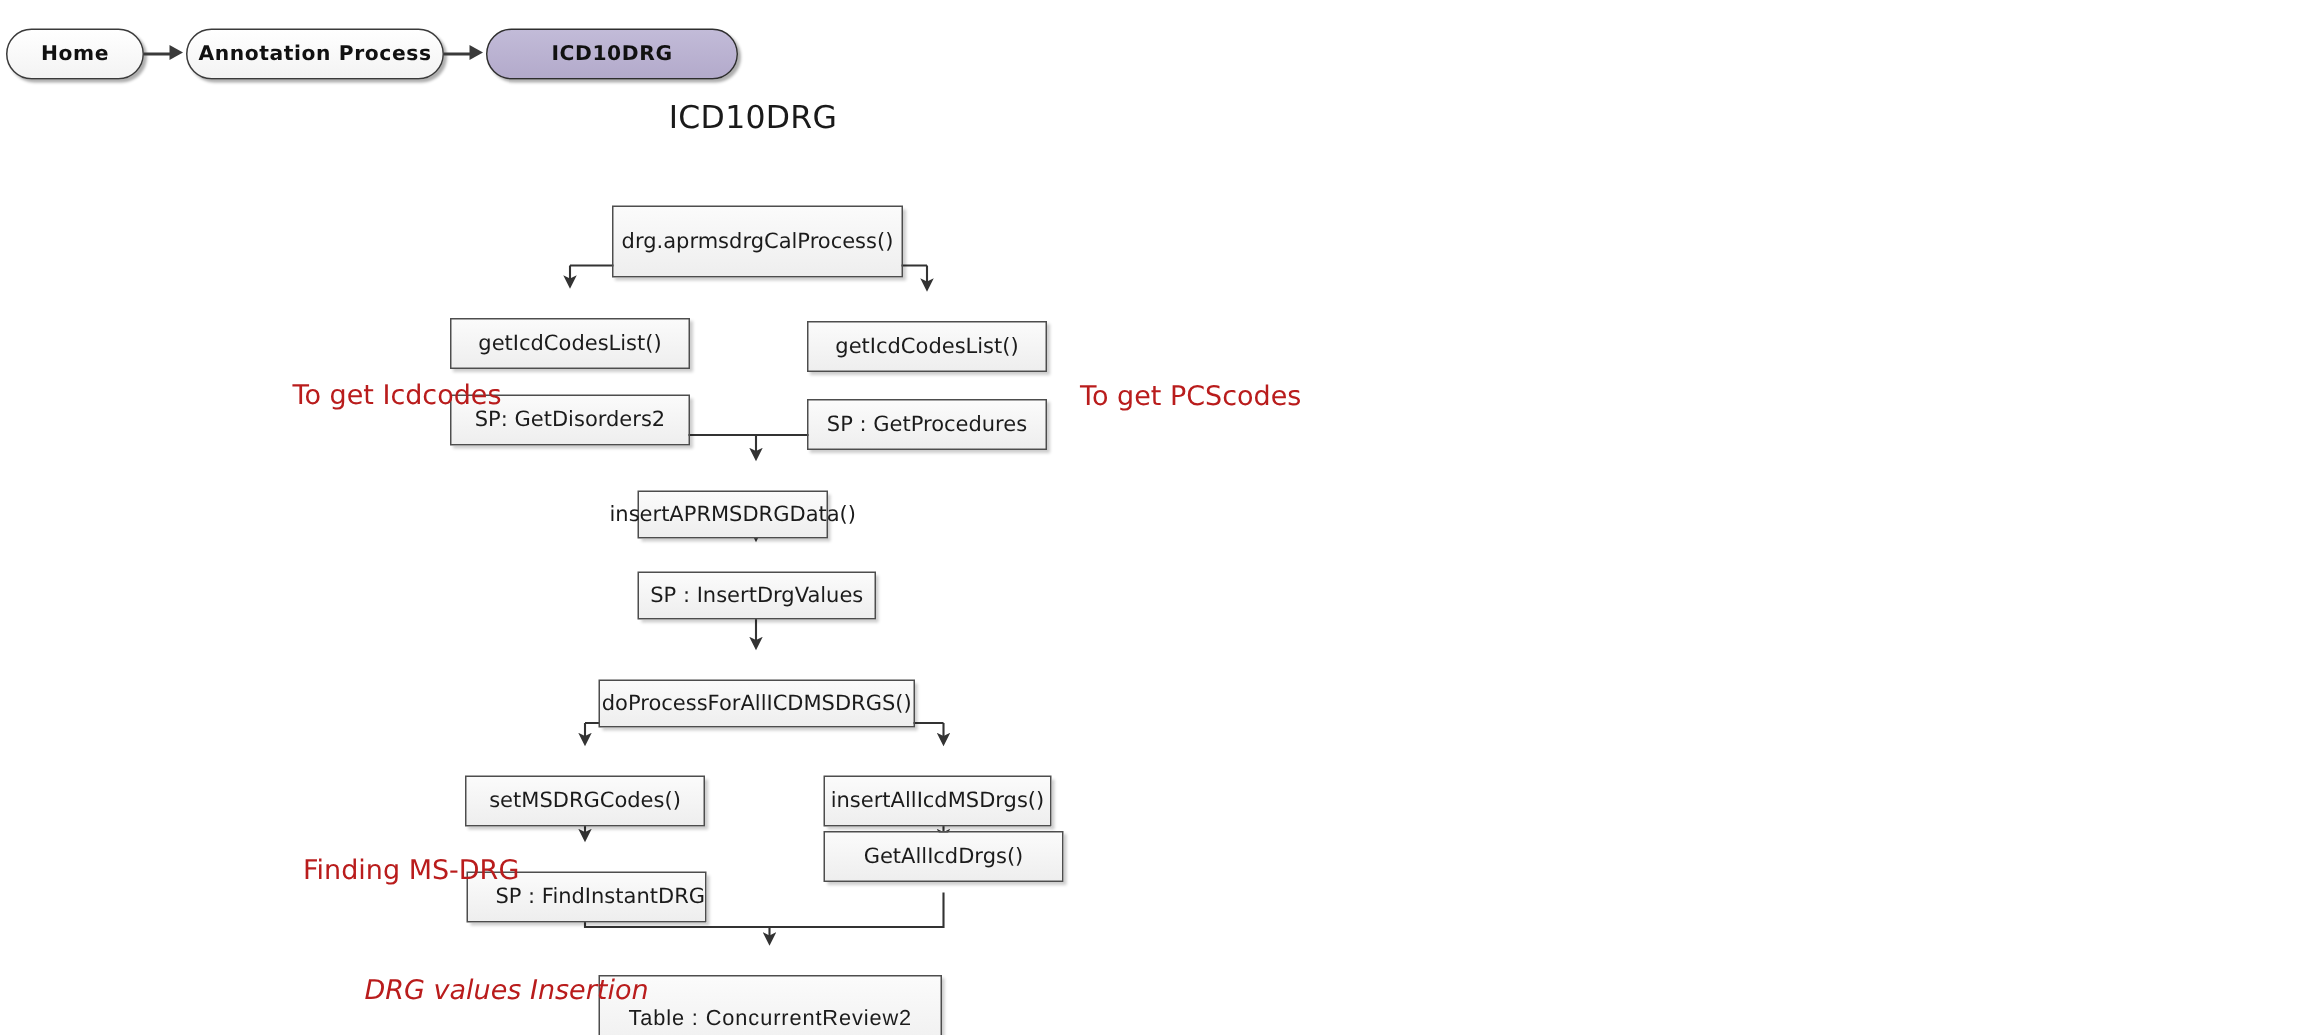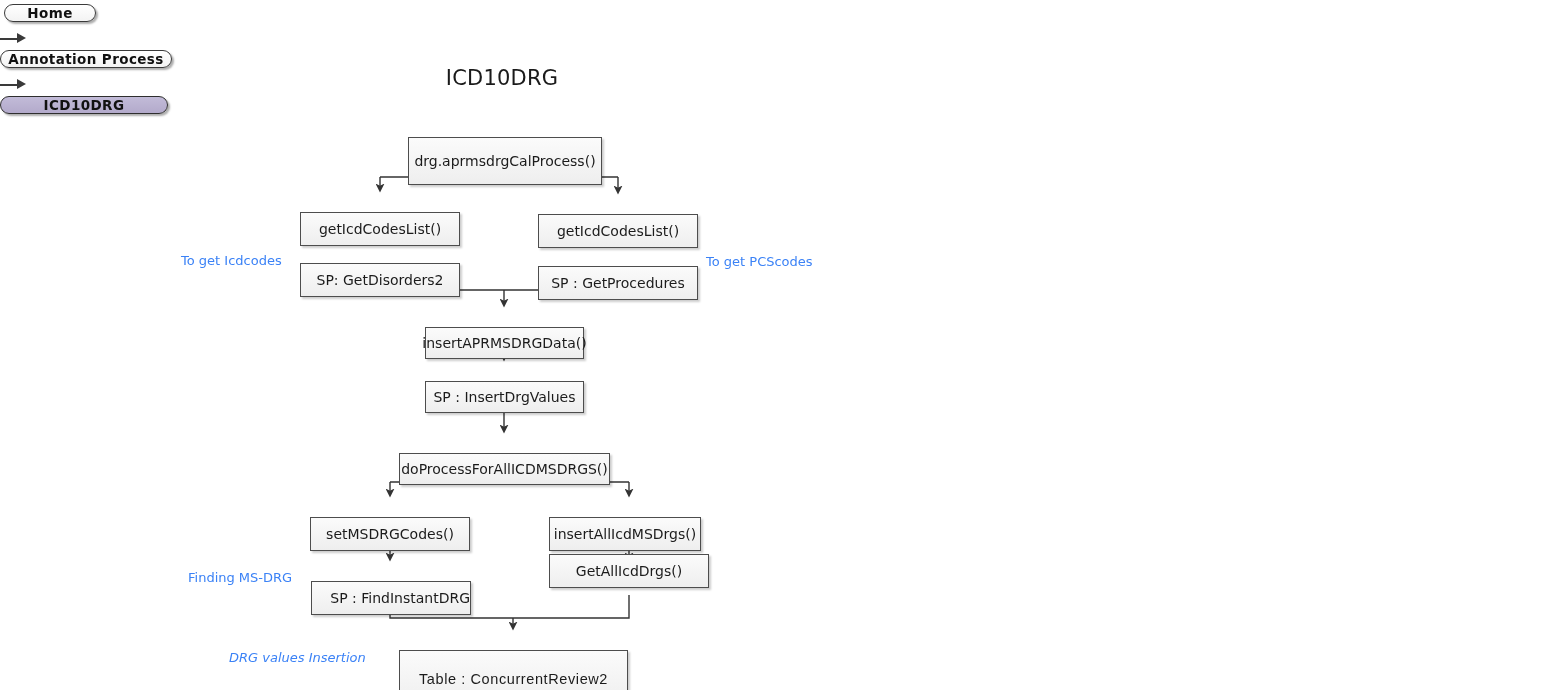--- a/index.html
+++ b/index.html
@@ -3,21 +3,21 @@
 <meta charset="utf-8">
 <style>
   html,body{margin:0;padding:0;background:#ffffff;}
   body{
     width:1542px;height:690px;position:relative;overflow:hidden;
     font-family:"DejaVu Sans","Liberation Sans",sans-serif;
     -webkit-font-smoothing:none;
   }
 
   
-  #breadcrumb{position:absolute;left:0;top:4px;height:40px;display:flex;flex-direction:column;}
+  #breadcrumb{position:absolute;left:0;top:16px;height:40px;display:flex;align-items:center;}
   .crumb{
     position:relative;height:34px;display:flex;align-items:center;justify-content:center;
     border:1.6px solid #3a3a3a;border-radius:19px;
     font-size:13.5px;font-weight:bold;color:#111;letter-spacing:.4px;
     box-shadow:2px 2px 2px rgba(0,0,0,.32);
     box-sizing:border-box;
   }
   .crumb.plain{background:linear-gradient(#ffffff,#f3f3f3);}
   .crumb.current{background:linear-gradient(#c2bbd8,#b3aacb);border-color:#2e2e2e;}
   .crumb-arrow{
@@ -46,21 +46,21 @@
     border:1.4px solid #4d4d4d;
     background:linear-gradient(#fbfbfb,#eeeeee);
     box-shadow:2px 2px 2px rgba(0,0,0,.20);
     display:flex;align-items:center;justify-content:center;
     font-size:14px;color:#1b1b1b;white-space:nowrap;margin-top:20px;
   }
   .node.mono{font-family:Liberation Sans, sans-serif;font-size:14.5px;letter-spacing:.6px;}
 
   
   .side-label{
-    position:absolute;font-size:13px;color:#3b82f6;white-space:nowrap;
+    position:absolute;font-size:18px;color:#b91c1c;white-space:nowrap;margin-left:14px;
   }
 </style>
 </head>
 <body>
 
 <div id="breadcrumb">
   <div class="crumb plain" style="margin-left:4px;width:92px;">
     <span>Home</span>
   </div>
   <div class="crumb-arrow"></div>
@@ -126,21 +126,21 @@
 </div>
 
 <div class="node" id="node-n4" style="left:300px;top:243px;width:160px;height:34px;">
   <span>SP: GetDisorders2</span>
 </div>
 
 <div class="node" id="node-n5" style="left:538px;top:246px;width:160px;height:34px;">
   <span>SP : GetProcedures</span>
 </div>
 
-<div class="node" id="node-n6" style="left:425px;top:307px;width:159px;height:32px;">
+<div class="node" id="node-n6" style="left:425px;top:307px;width:127px;height:32px;">
   <span>insertAPRMSDRGData()</span>
 </div>
 
 <div class="node" id="node-n7" style="left:425px;top:361px;width:159px;height:32px;">
   <span>SP : InsertDrgValues</span>
 </div>
 
 <div class="node" id="node-n8" style="left:399px;top:433px;width:211px;height:32px;">
   <span>doProcessForAllICDMSDRGS()</span>
 </div>

